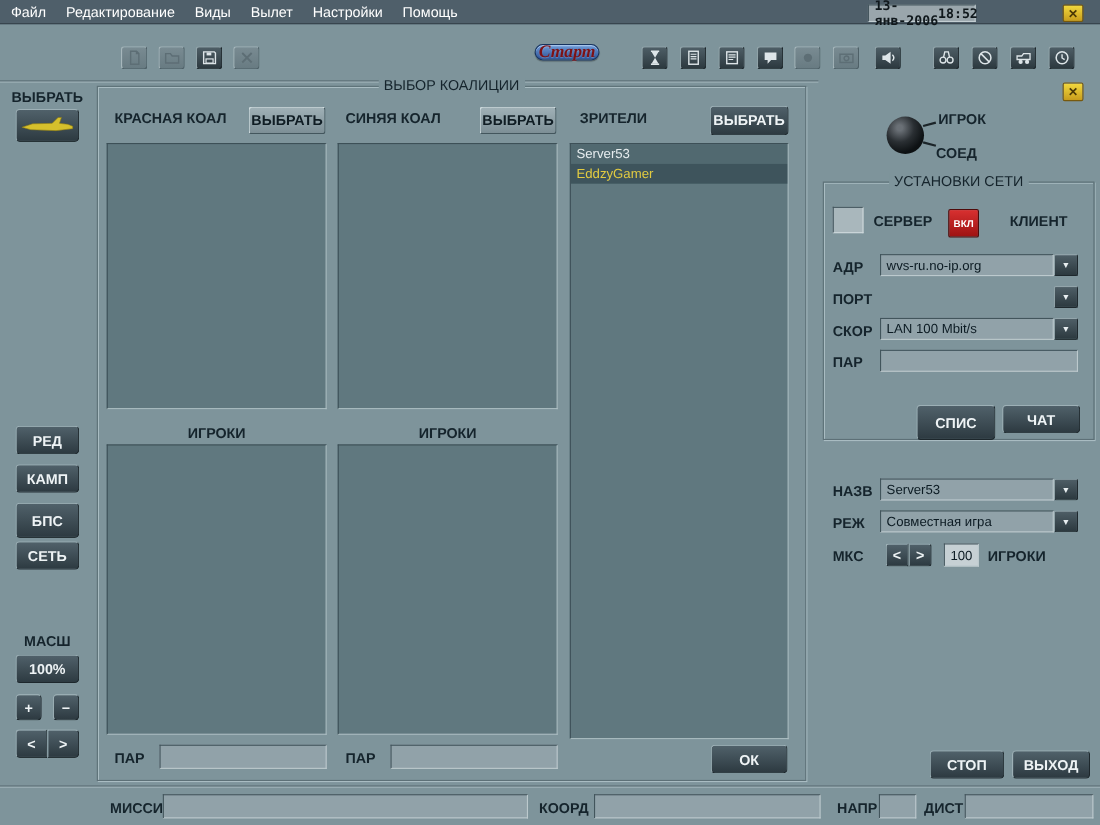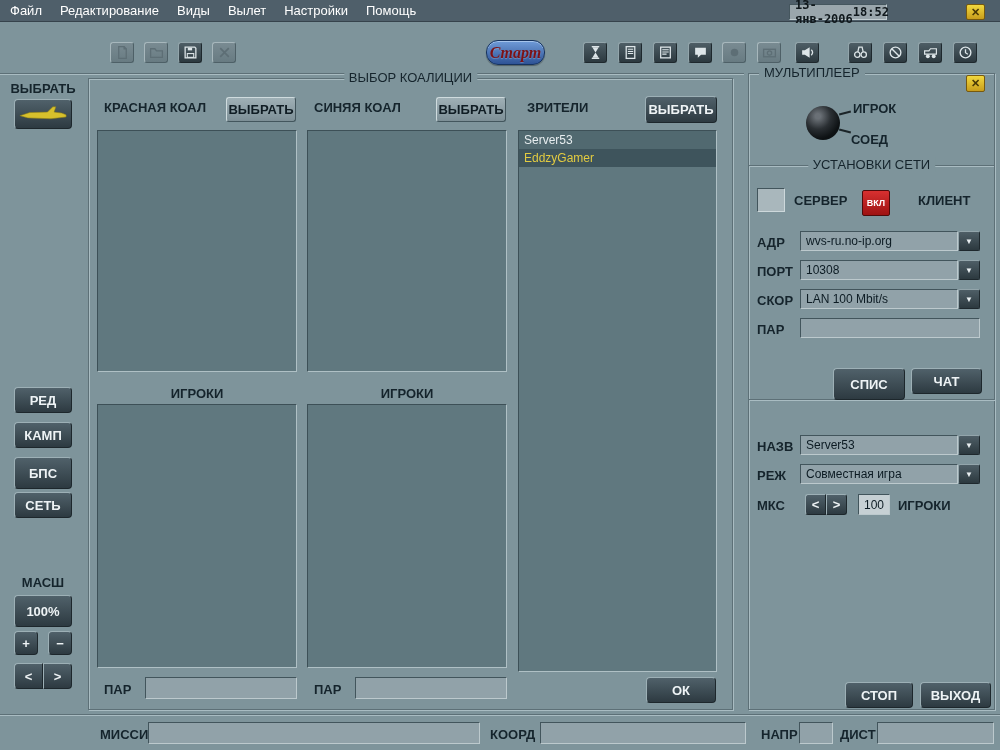--- a/index.html
+++ b/index.html
@@ -72,21 +72,21 @@
         <rect x="4.5" y="2.5" width="4" height="2.5" fill="currentColor"></rect>
         <rect x="4" y="8" width="6" height="3.5" fill="none" stroke="currentColor" stroke-width="1"></rect>
       </svg>
   </div>
   <div class="abs tbtn dim" style="left:212px;top:42px">
     <svg viewBox="0 0 14 14">
         <path d="M3 3l8 8M11 3l-8 8" stroke="currentColor" stroke-width="1.6"></path>
       </svg>
   </div>
 
-  <div class="abs start-btn" style="left:486px;top:40px;width:59px;height:25px">Старт</div>
+  <div class="abs start-btn" style="left:486px;top:40px;width:59px;height:15px">Старт</div>
 
   <div class="abs tbtn" style="left:583px;top:42px">
     <svg viewBox="0 0 14 14">
         <path d="M4 2h6L7 7zM4 12h6L7 7z" fill="currentColor"></path>
         <path d="M3.5 1.5h7M3.5 12.5h7" stroke="currentColor" stroke-width="1.2"></path>
       </svg>
   </div>
   <div class="abs tbtn" style="left:618px;top:42px">
     <svg viewBox="0 0 14 14">
         <rect x="3" y="1.5" width="8" height="11" fill="none" stroke="currentColor" stroke-width="1.2"></rect>
@@ -161,21 +161,21 @@
         </svg>
     </span>
   </div>
 
   <div class="abs btn-dark" style="left:14px;top:387px;width:58px;height:26px">РЕД</div>
   <div class="abs btn-dark" style="left:14px;top:422px;width:58px;height:26px">КАМП</div>
   <div class="abs btn-dark" style="left:14px;top:457px;width:58px;height:32px">БПС</div>
   <div class="abs btn-dark" style="left:14px;top:492px;width:58px;height:26px">СЕТЬ</div>
 
   <div class="abs lbl center" style="left:6px;top:575px;width:74px">МАСШ</div>
-  <div class="abs btn-dark" style="left:14px;top:595px;width:58px;height:32px">100%</div>
+  <div class="abs btn-dark" style="left:14px;top:595px;width:58px;height:26px">100%</div>
   <div class="abs btn-dark" style="left:14px;top:631px;width:24px;height:24px">+</div>
   <div class="abs btn-dark" style="left:48px;top:631px;width:24px;height:24px">−</div>
   <div class="abs btn-dark" style="left:14px;top:663px;width:29px;height:26px;border-radius:4px 0 0 4px">&lt;</div>
   <div class="abs btn-dark" style="left:43px;top:663px;width:29px;height:26px;border-radius:0 4px 4px 0">&gt;</div>
 
   <div class="abs groupbox" style="left:88px;top:78px;width:645px;height:632px">
     <span class="legend mid">ВЫБОР КОАЛИЦИИ</span>
   </div>
 
   <div class="abs lbl" style="left:104px;top:100px">КРАСНАЯ КОАЛ</div>
@@ -196,23 +196,20 @@
   <div class="abs lbl center" style="left:307px;top:386px;width:200px">ИГРОКИ</div>
   <div class="abs listbox" style="left:97px;top:404px;width:200px;height:264px"></div>
   <div class="abs listbox" style="left:307px;top:404px;width:200px;height:264px"></div>
 
   <div class="abs lbl" style="left:104px;top:682px">ПАР</div>
   <div class="abs field" style="left:145px;top:677px;width:152px;height:22px"></div>
   <div class="abs lbl" style="left:314px;top:682px">ПАР</div>
   <div class="abs field" style="left:355px;top:677px;width:152px;height:22px"></div>
   <div class="abs btn-dark" style="left:646px;top:677px;width:70px;height:26px">ОК</div>
 
-  <div class="abs groupbox" style="left:748px;top:73px;width:247px;height:637px">
-    <span class="legend" style="left:10px">МУЛЬТИПЛЕЕР</span>
-  </div>
   <div class="abs xbtn" style="left:966px;top:75px;width:19px;height:17px">
     <span>✕</span>
   </div>
 
   <div class="abs globe" style="left:806px;top:106px;width:34px;height:34px"></div>
   <div class="abs line" style="left:839px;top:112px;width:12px;transform:rotate(-15deg)"></div>
   <div class="abs line" style="left:839px;top:130px;width:12px;transform:rotate(15deg)"></div>
   <div class="abs lbl" style="left:853px;top:101px">ИГРОК</div>
   <div class="abs lbl" style="left:851px;top:132px">СОЕД</div>
 
@@ -224,21 +221,20 @@
   <div class="abs vkl" style="left:862px;top:190px;width:28px;height:26px">ВКЛ</div>
   <div class="abs lbl" style="left:918px;top:193px">КЛИЕНТ</div>
 
   <div class="abs lbl" style="left:757px;top:235px">АДР</div>
   <div class="abs field" style="left:800px;top:231px;width:158px;height:20px">wvs-ru.no-ip.org</div>
   <div class="abs drop" style="left:958px;top:231px">
       <span>▼</span>
     </div>
 
   <div class="abs lbl" style="left:757px;top:264px">ПОРТ</div>
-  <div class="abs field" style="left:800px;top:260px;width:158px;height:20px">10308</div>
   <div class="abs drop" style="left:958px;top:260px">
       <span>▼</span>
     </div>
 
   <div class="abs lbl" style="left:757px;top:293px">СКОР</div>
   <div class="abs field" style="left:800px;top:289px;width:158px;height:20px">LAN 100 Mbit/s</div>
   <div class="abs drop" style="left:958px;top:289px">
       <span>▼</span>
     </div>
 

